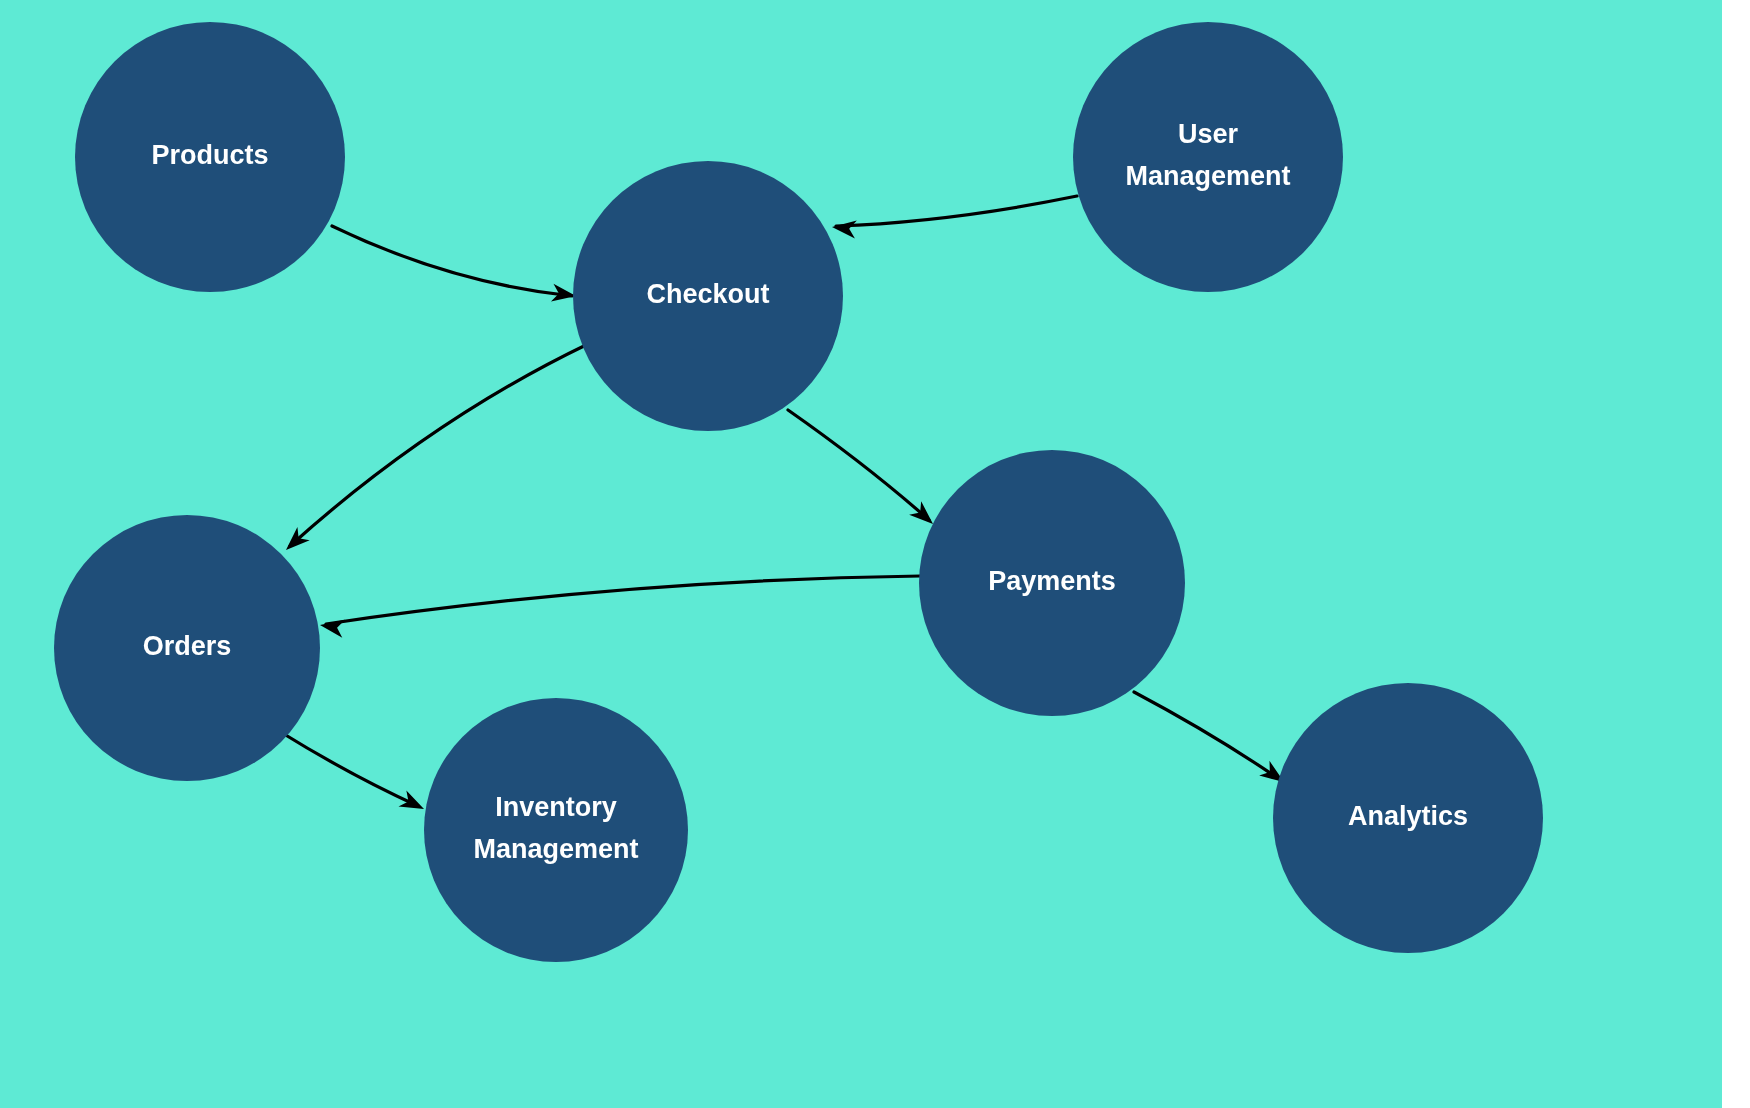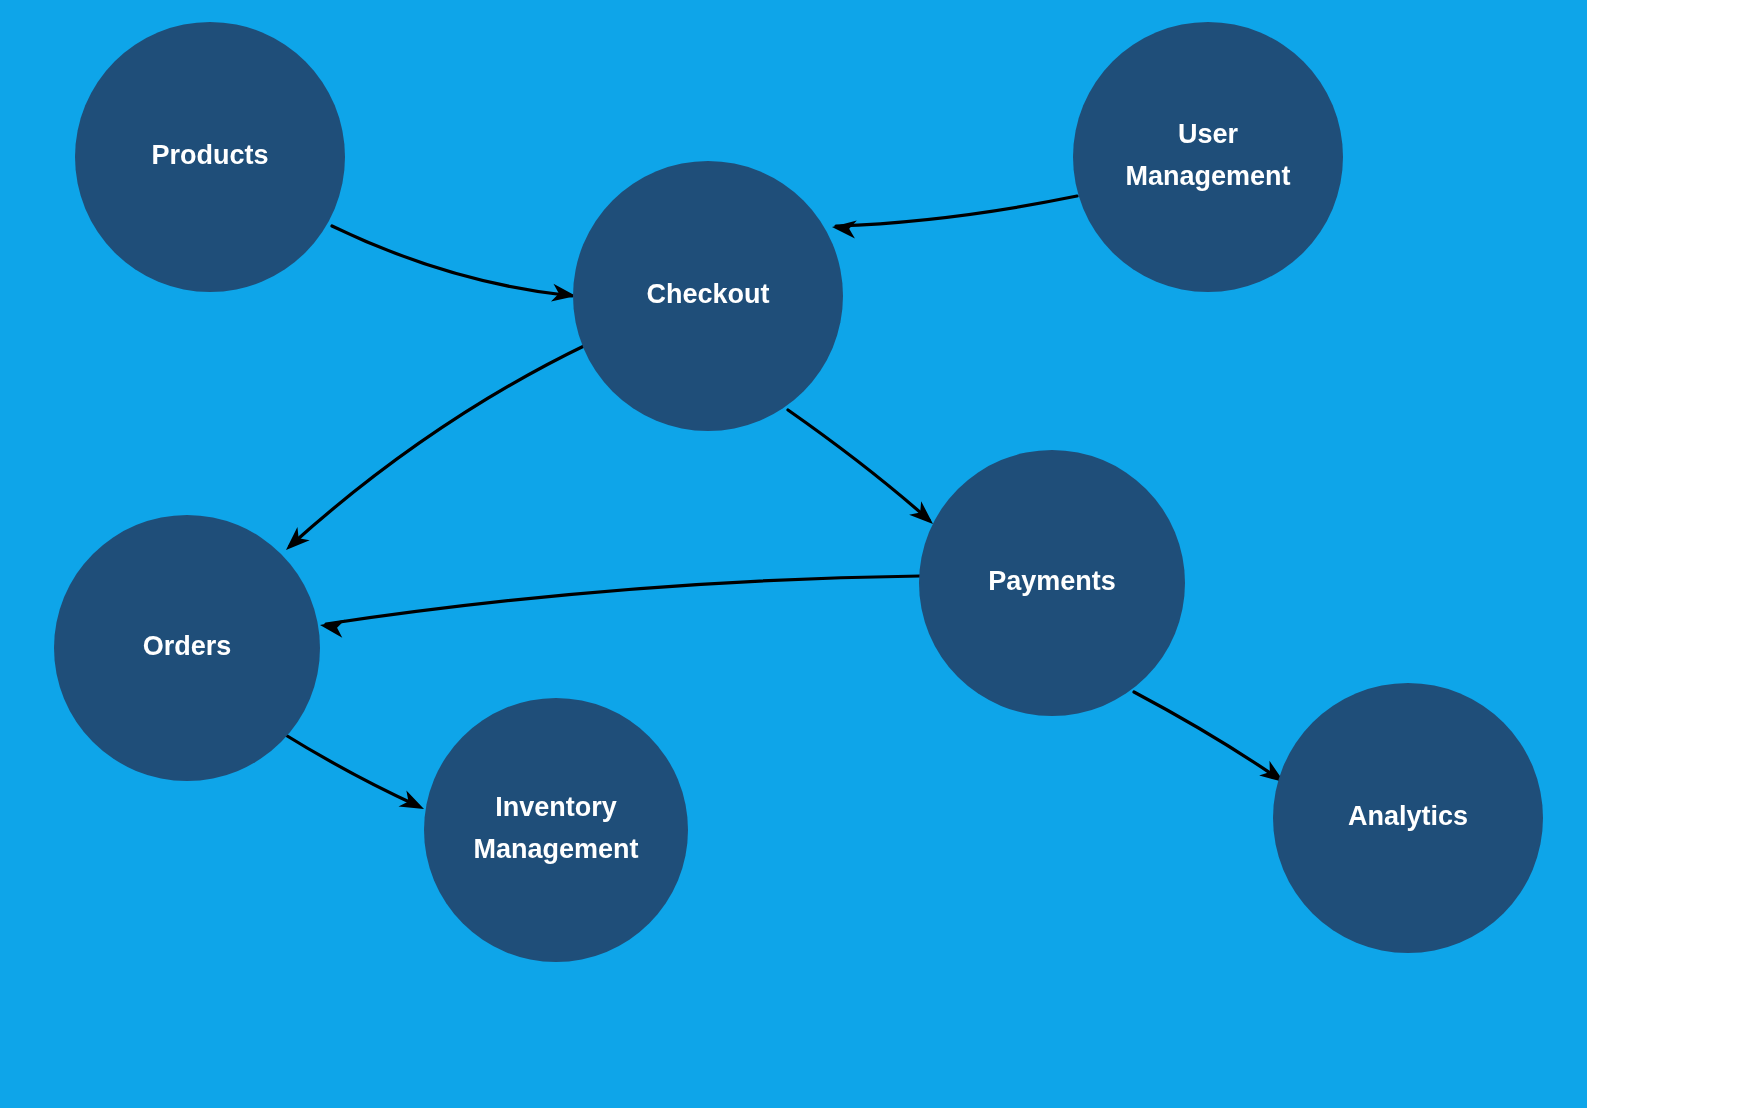--- a/index.html
+++ b/index.html
@@ -2,26 +2,25 @@
 <html><head>
 <meta charset="utf-8">
 <style>
   html, body {
     margin: 0;
     padding: 0;
     background: #ffffff;
   }
   #canvas {
     position: relative;
-    width: 1552px;
+    width: 1722px;
     height: 1108px;
-    background: #0ea5e9;
+    background: #5eead4;
     overflow: hidden;
     font-family: "Liberation Sans", sans-serif;
-    padding-left: 35px;
   }
   #graph-svg {
     position: absolute;
     top: 0;
     left: 0;
     width: 1750px;
     height: 1108px;
   }
   .node-circle {
     fill: #1f4e79;

